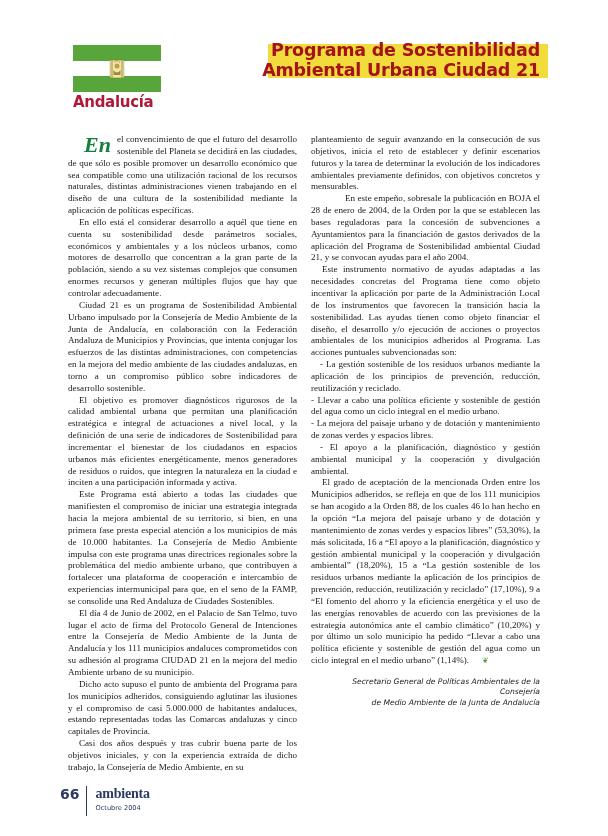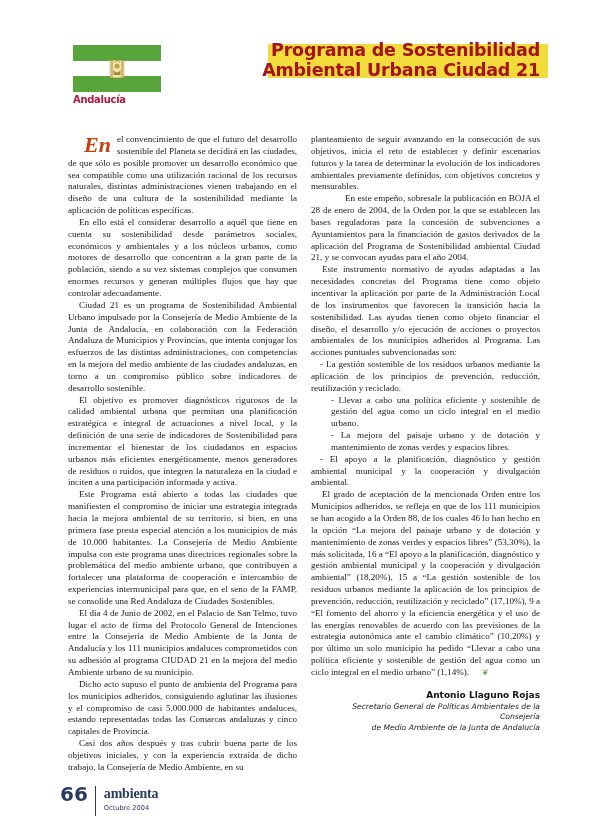--- a/index.html
+++ b/index.html
@@ -57,21 +57,21 @@
     left: 50%;
     top: 50%;
     transform: translate(-50%, -50%);
     width: 15px;
     height: 22px;
   }
   .brand-name {
     margin-top: 3px;
     font-family: "DejaVu Sans", sans-serif;
     font-weight: bold;
-    font-size: 10px;
+    font-size: 15px;
     letter-spacing: -0.3px;
     color: #b01838;
     line-height: 1.05;
   }
 
   .title-banner {
     position: absolute;
     left: 268px;
     top: 44px;
     width: 280px;
@@ -113,34 +113,34 @@
     font-family: "Liberation Serif", serif;
     font-size: 9.1px;
     line-height: 11.85px;
     color: #1a1a1a;
     text-align: justify;
     text-indent: 11px;
     hyphens: auto;
   }
   .col p.no-indent { text-indent: 0; }
   .col p.bullet { text-indent: 9px; }
-  .col p.bullet-cont { text-indent: 0; margin-left: 20px; }
+  .col p.bullet-cont { text-indent: 0; }
   .col p.wide-indent { text-indent: 34px; }
 
   .dropcap-para {
     position: relative;
   }
   .dropcap {
     float: left;
     font-family: "Liberation Serif", serif;
     font-style: italic;
     font-weight: bold;
     font-size: 22px;
     line-height: 20px;
-    color: #c2410c;
+    color: #15803d;
     margin: 1px 6px 0 16px;
   }
 
   .leaf {
     display: inline-block;
     color: #5f9c4e;
     font-size: 8px;
     vertical-align: baseline;
     padding-left: 2px;
   }
@@ -170,21 +170,21 @@
   .footer {
     position: absolute;
     left: 60px;
     top: 786px;
     display: flex;
     align-items: flex-start;
   }
   .footer .pagenum {
     font-family: "DejaVu Sans", sans-serif;
     font-weight: bold;
-    font-size: 20px;
+    font-size: 14px;
     color: #2b3a62;
     padding-right: 7px;
     line-height: 16px;
   }
   .footer .rule {
     width: 1px;
     align-self: stretch;
     background: #2b3a62;
     min-height: 30px;
   }
@@ -254,21 +254,20 @@
       <p class="no-indent">planteamiento de seguir avanzando en la consecución de sus objetivos, inicia el reto de establecer y definir escenarios futuros y la tarea de determinar la evolución de los indicadores ambientales previamente definidos, con objetivos concretos y mensurables.</p>
       <p class="wide-indent">En este empeño, sobresale la publicación en BOJA el 28  de enero de 2004, de la Orden por la que se establecen las bases reguladoras para la concesión de subvenciones a Ayuntamientos para la financiación de gastos derivados de la aplicación del Programa de Sostenibilidad ambiental Ciudad 21, y se convocan ayudas para el año 2004.</p>
       <p>Este instrumento normativo de ayudas adaptadas a las necesidades concretas del Programa tiene como objeto incentivar la aplicación por parte de la Administración Local de los instrumentos que favorecen la transición hacia la sostenibilidad. Las ayudas tienen como objeto financiar el diseño, el desarrollo y/o ejecución de acciones o proyectos ambientales  de los municipios adheridos al Programa. Las acciones puntuales subvencionadas son:</p>
       <p class="bullet">- La gestión sostenible de los residuos urbanos mediante la aplicación de los principios de prevención, reducción, reutilización y reciclado.</p>
       <p class="bullet-cont">- Llevar a cabo una política eficiente y sostenible de gestión del agua como un ciclo integral en el medio urbano.</p>
       <p class="bullet-cont">- La mejora del paisaje urbano y de dotación y mantenimiento de zonas verdes y espacios libres.</p>
       <p class="bullet">- El apoyo a la planificación, diagnóstico y gestión ambiental municipal y la cooperación y divulgación ambiental.</p>
       <p><span>El grado de aceptación de la mencionada Orden entre los Municipios adheridos, se refleja en que de los 111 municipios se han acogido a la Orden 88, de los cuales 46 lo han hecho en la opción “La mejora del paisaje urbano y de dotación y mantenimiento de zonas verdes y espacios libres” (53,30%), la más solicitada, 16 a “El apoyo a la planificación, diagnóstico y gestión ambiental municipal y la cooperación y divulgación ambiental” (18,20%), 15 a “La gestión sostenible de los residuos urbanos mediante la aplicación de los principios de prevención, reducción, reutilización y reciclado” (17,10%), 9 a “El fomento del ahorro y la eficiencia energética y el uso de las energías renovables de acuerdo con las previsiones de la estrategia autonómica ante el cambio climático” (10,20%) y por último un solo municipio ha pedido “Llevar a cabo una política eficiente y sostenible de gestión del agua como un ciclo integral en el medio urbano” (1,14%).</span><span class="leaf">❦</span></p>
 
       <div class="signature">
-        <div class="sig-name">Antonio Llaguno Rojas</div>
         <div class="sig-role">Secretario General de Políticas Ambientales de la Consejería</div>
         <div class="sig-role">de Medio Ambiente de la Junta de Andalucía</div>
       </div>
     </div>
 
   </div>
 
   <div class="footer">
     <div class="pagenum">66</div>
     <div class="rule"></div>

